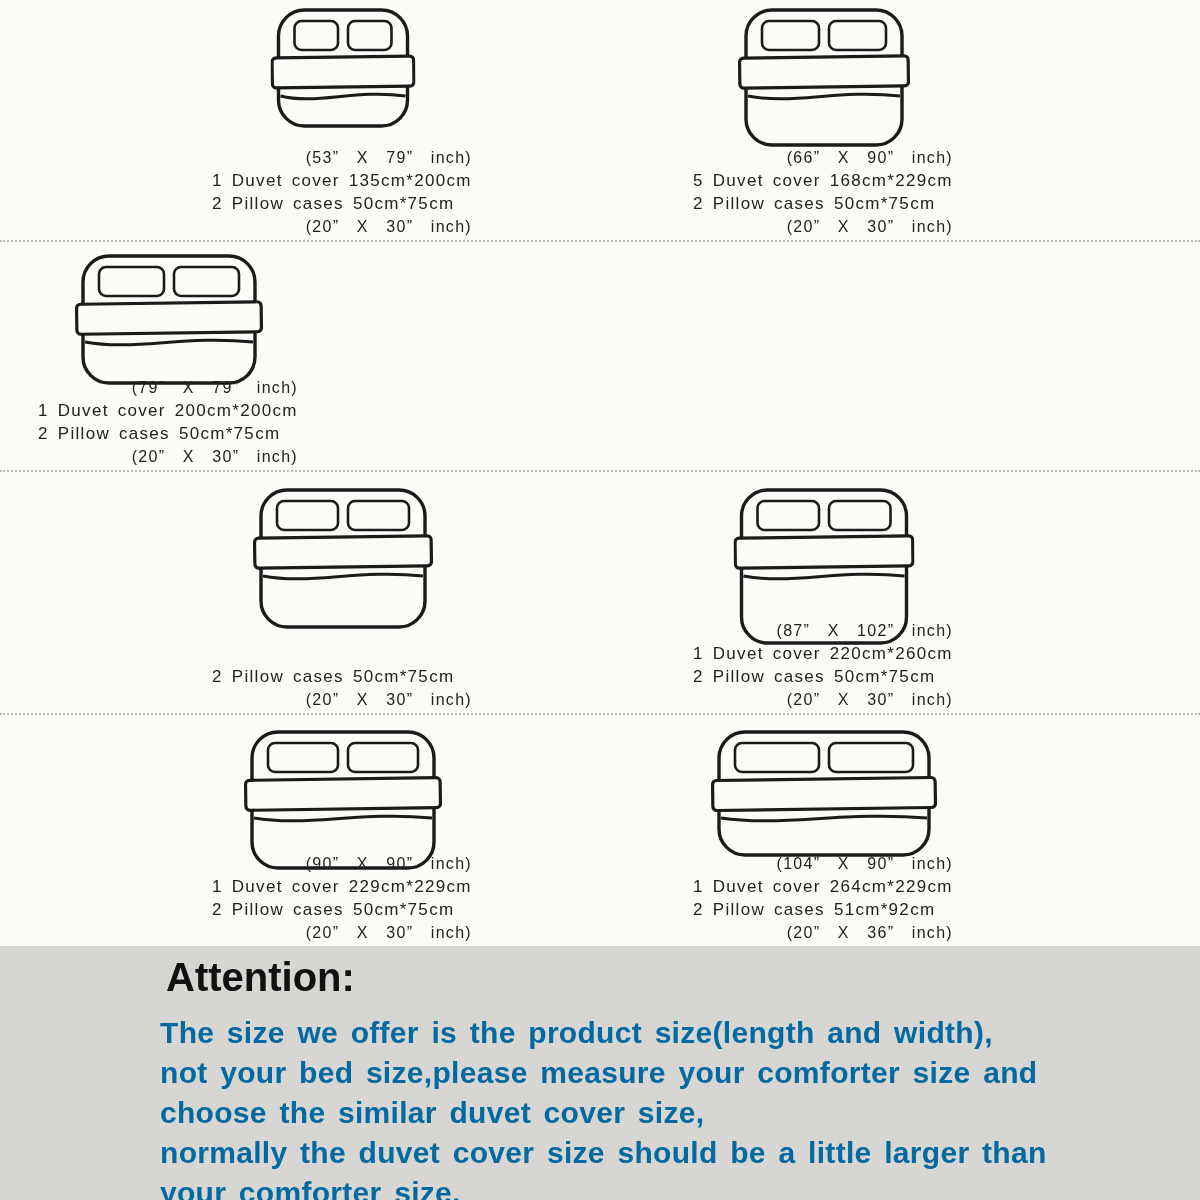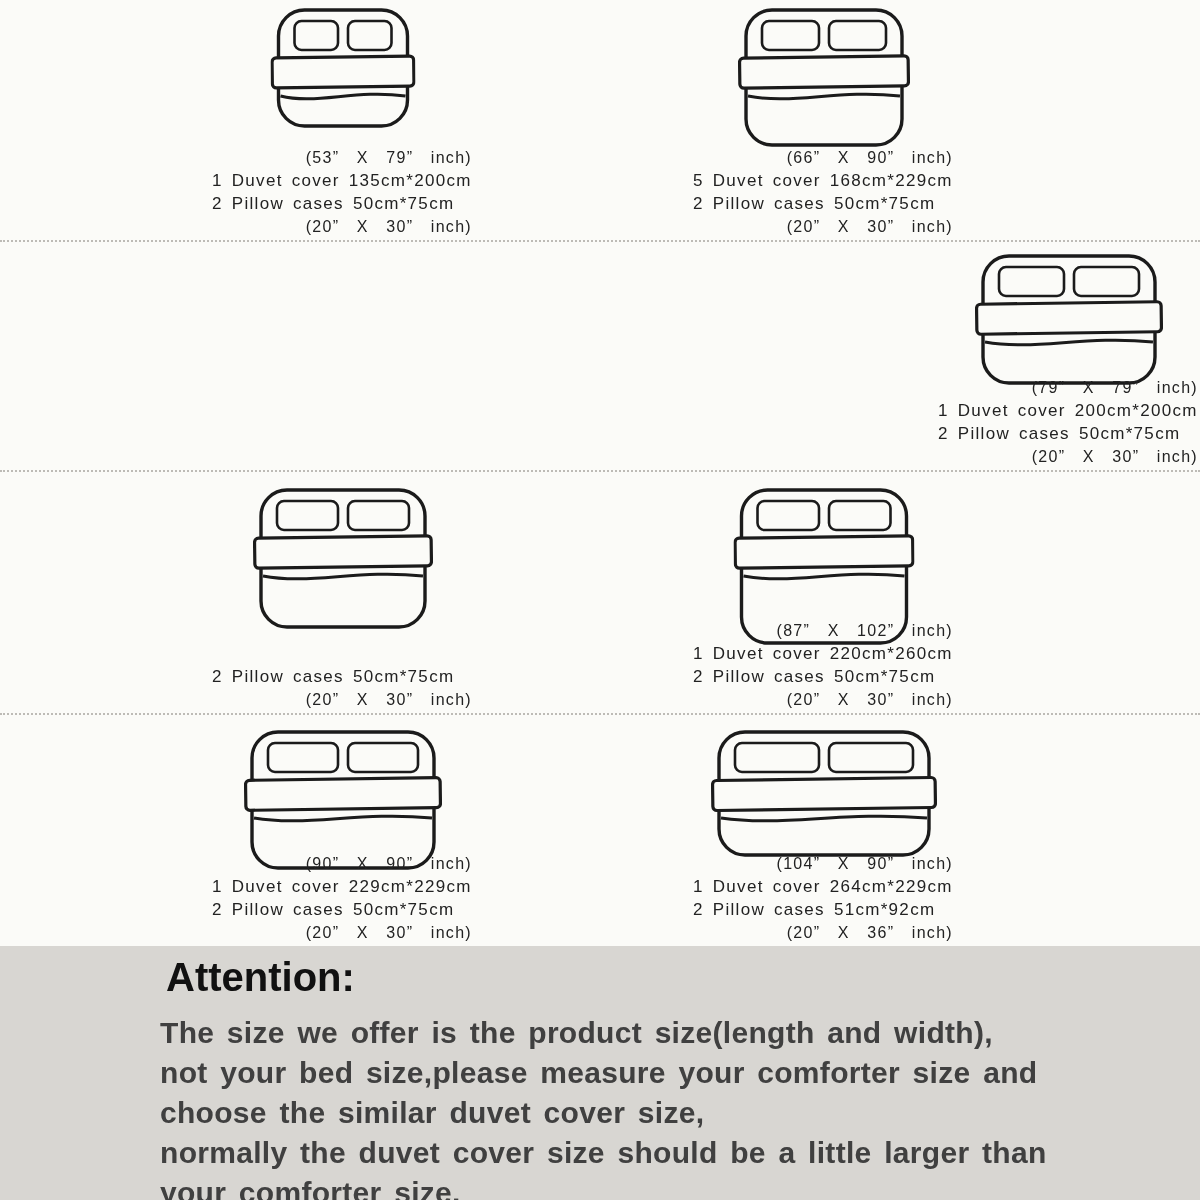--- a/index.html
+++ b/index.html
@@ -6,21 +6,21 @@
   body {
     width:1200px; height:1200px; overflow:hidden;
     background:#fbfbf8;
     font-family:"Liberation Sans", sans-serif;
     color:#1b1b1b;
   }
   .sheet { position:relative; width:1200px; height:1200px; }
 
   .row { position:relative; display:flex; box-sizing:border-box; }
   .row.two { justify-content:space-between; padding-left:212px; padding-right:245px; }
-  .row.one { justify-content:flex-end; }
+  .row.one { justify-content:flex-start; }
   #row1 { height:240px; }
   #row2 { height:230px; }
   #row3 { height:243px; }
   #row4 { height:233px; }
   .divided { border-top:2px dotted #bdbbb6; }
   #row2 .card { margin-left:38px; }
 
   .card { position:relative; width:262px; height:100%; }
   .bed { position:absolute; left:50%; transform:translateX(-50%); }
   #row1 .bed { top:8px; }
@@ -42,21 +42,21 @@
     padding:1px 0 0 160px;
   }
   .attention-heading {
     margin:0 0 0 6px;
     font-size:40px; font-weight:bold; line-height:60px;
     letter-spacing:0; color:#111;
   }
   .attention-line {
     margin:0; font-size:30px; font-weight:bold;
     line-height:40px; letter-spacing:0.3px; word-spacing:4px;
-    color:#404040; white-space:pre;
+    color:#0369a1; white-space:pre;
   }
   .attention-line.first { margin-top:6px; }
 </style>
 </head>
 <body>
 
 <div class="sheet">
 
   <div class="row two" id="row1">
     <div class="card">

